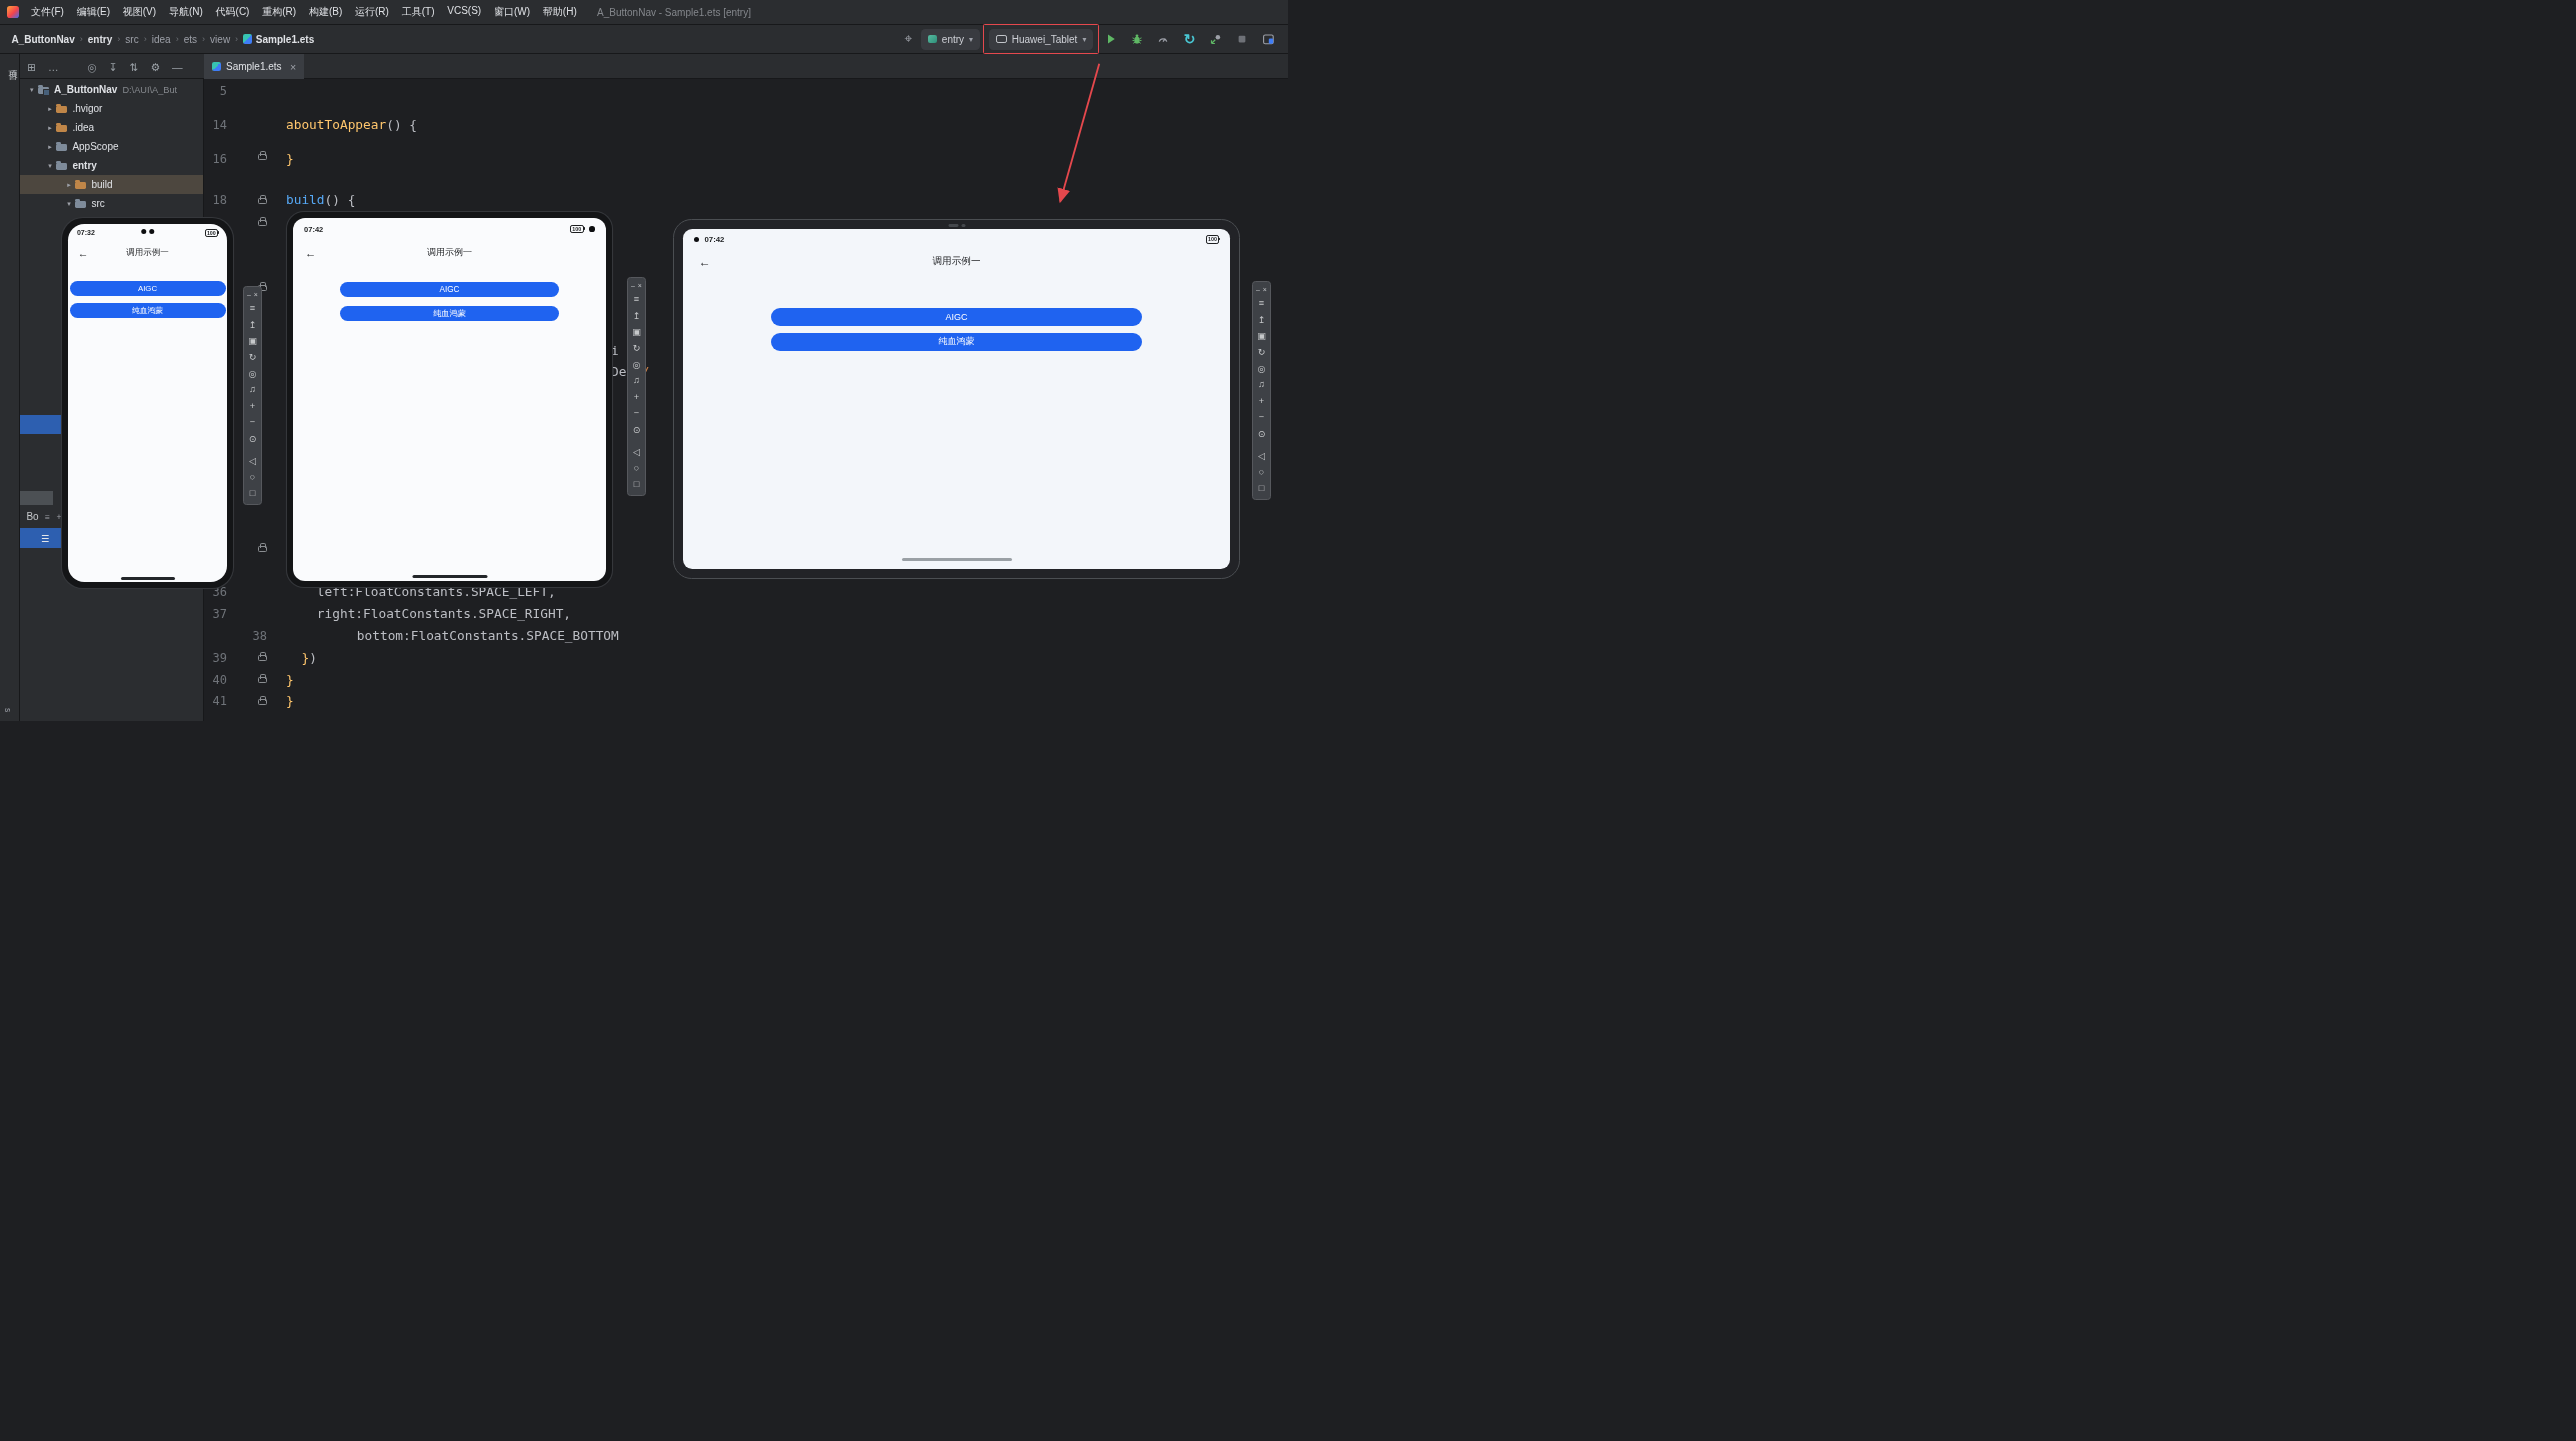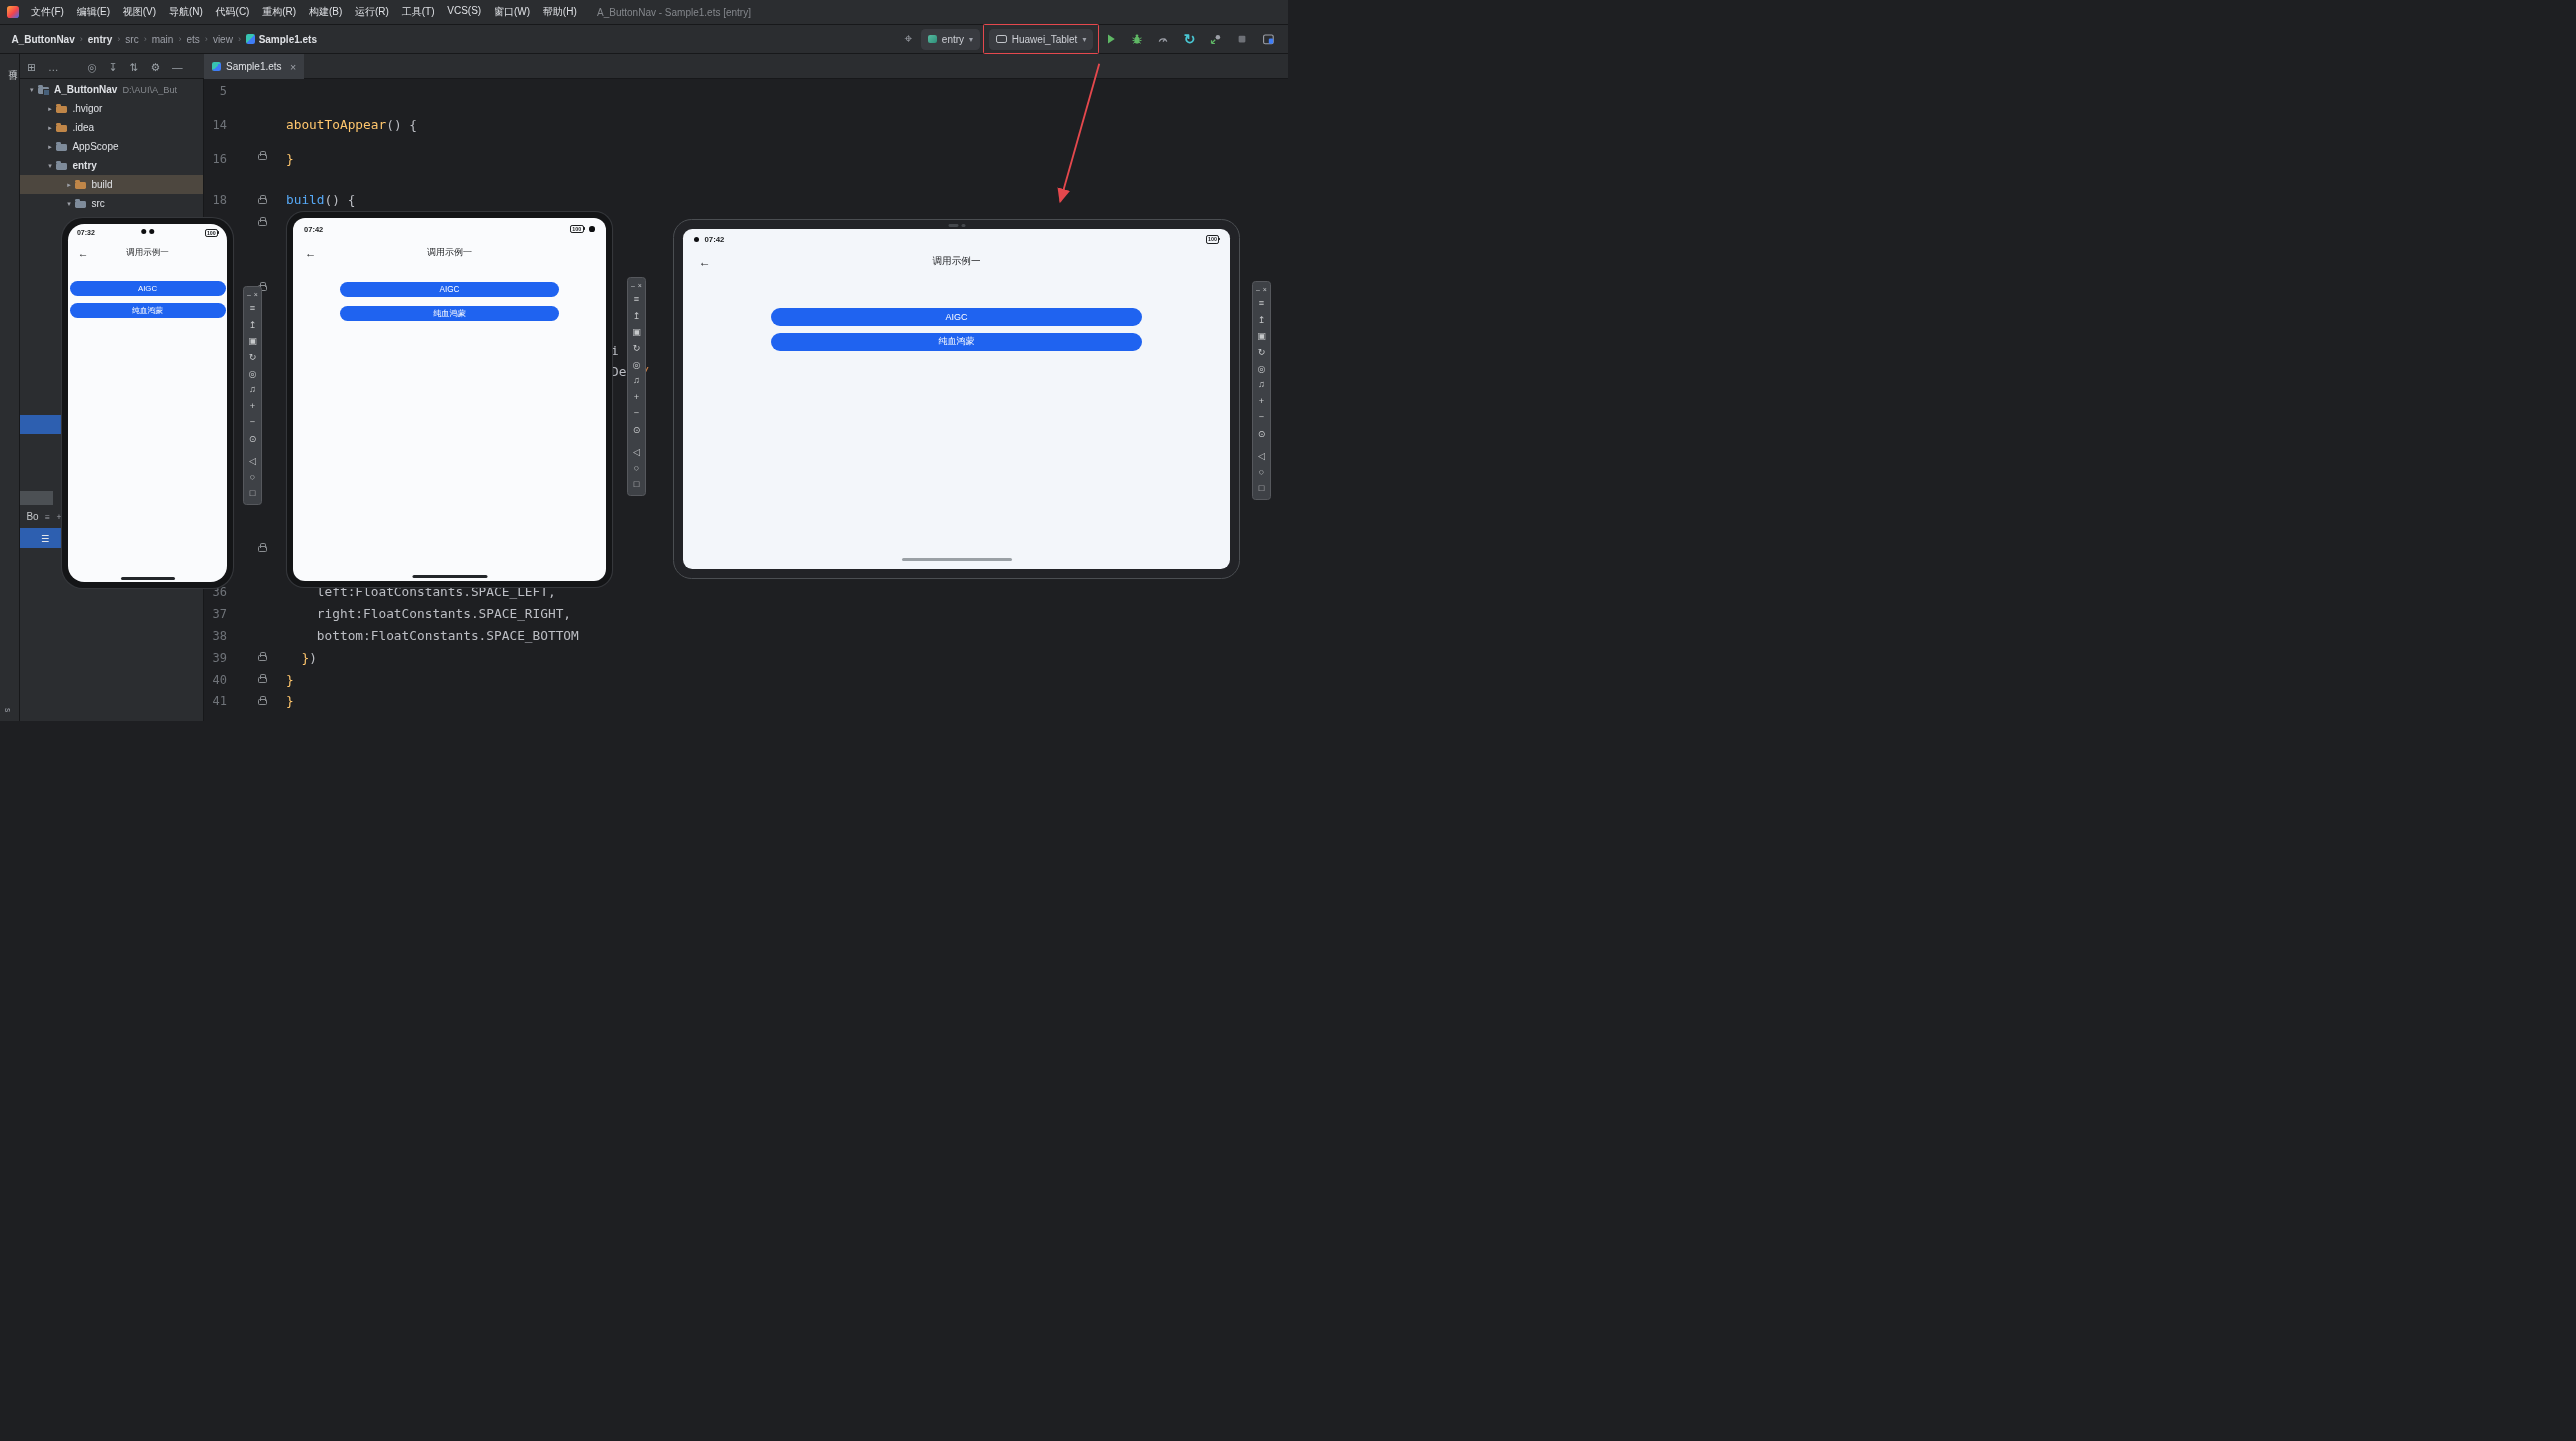--- a/index.html
+++ b/index.html
@@ -154,21 +154,21 @@
   </header>
 
   <div class="subbar">
     <div id="crumbs">
         <span class="crumb bold">A_ButtonNav</span>
         <span class="crumb-sep">›</span>
         <span class="crumb bold">entry</span>
         <span class="crumb-sep">›</span>
         <span class="crumb">src</span>
         <span class="crumb-sep">›</span>
-        <span class="crumb">main</span>
+        <span class="crumb">idea</span>
         <span class="crumb-sep">›</span>
         <span class="crumb">ets</span>
         <span class="crumb-sep">›</span>
         <span class="crumb">view</span>
         <span class="crumb-sep">›</span>
         <span class="crumb bold"><span class="ets-icon"></span>Sample1.ets</span>
       </div>
     <div class="nav-right">
       <span class="icon-plain">⌖</span>
       <button class="dd">
@@ -296,21 +296,21 @@
     </div>
   </div>
 
   <div class="editor" id="editor">
       <div class="line" style="top: 1.4px;"><span class="lnum">5</span><span class="lcode"></span></div>
       <div class="line" style="top: 23px; margin-top: 12px;"><span class="lnum">14</span><span class="lcode"><span class="c-fn">aboutToAppear</span><span class="c-d">() {</span></span></div>
       <div class="line" style="top: 69px;"><span class="lnum">16</span><span class="lcode"><span class="c-br">}</span></span></div>
       <div class="line" style="top: 110px;"><span class="lnum">18</span><span class="lcode"><span class="c-m">build</span><span class="c-d">() {</span></span></div>
       <div class="line" style="top: 502px;"><span class="lnum">36</span><span class="lcode"><span class="c-d">    left:FloatConstants.SPACE_LEFT,</span></span></div>
       <div class="line" style="top: 524px;"><span class="lnum">37</span><span class="lcode"><span class="c-d">    right:FloatConstants.SPACE_RIGHT,</span></span></div>
-      <div class="line" style="top: 546px;"><span class="lnum">38</span><span class="lcode"><span class="c-d">    bottom:FloatConstants.SPACE_BOTTOM</span></span></div>
+      <div class="line" style="top: 546px; margin-left: 40px;"><span class="lnum">38</span><span class="lcode"><span class="c-d">    bottom:FloatConstants.SPACE_BOTTOM</span></span></div>
       <div class="line" style="top: 568px;"><span class="lnum">39</span><span class="lcode"><span class="c-br">  }</span><span class="c-d">)</span></span></div>
       <div class="line" style="top: 590px;"><span class="lnum">40</span><span class="lcode"><span class="c-br">}</span></span></div>
       <div class="line" style="top: 611px;"><span class="lnum">41</span><span class="lcode"><span class="c-br">}</span></span></div>
       <div class="lock" style="top: 75px;"></div>
       <div class="lock" style="top: 119px;"></div>
       <div class="lock" style="top: 141px;"></div>
       <div class="lock" style="top: 206px;"></div>
       <div class="lock" style="top: 467px;"></div>
       <div class="lock" style="top: 576px;"></div>
       <div class="lock" style="top: 598px;"></div>

